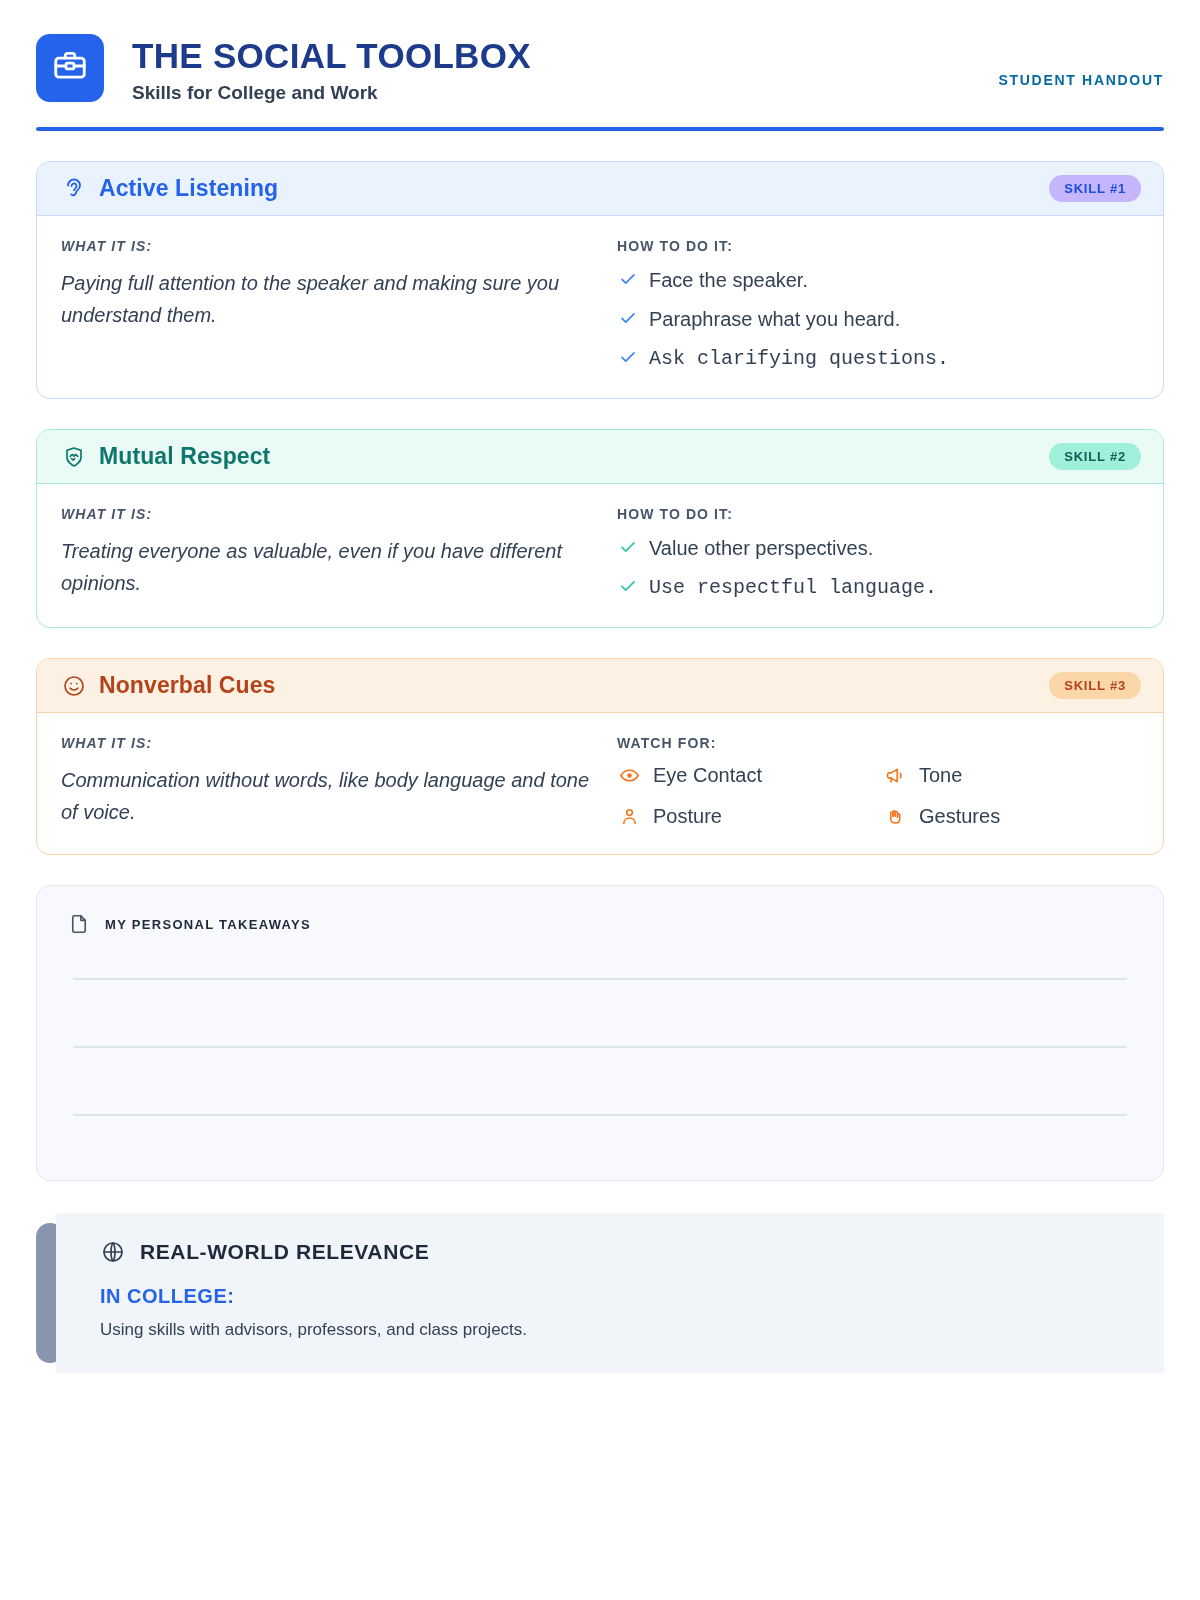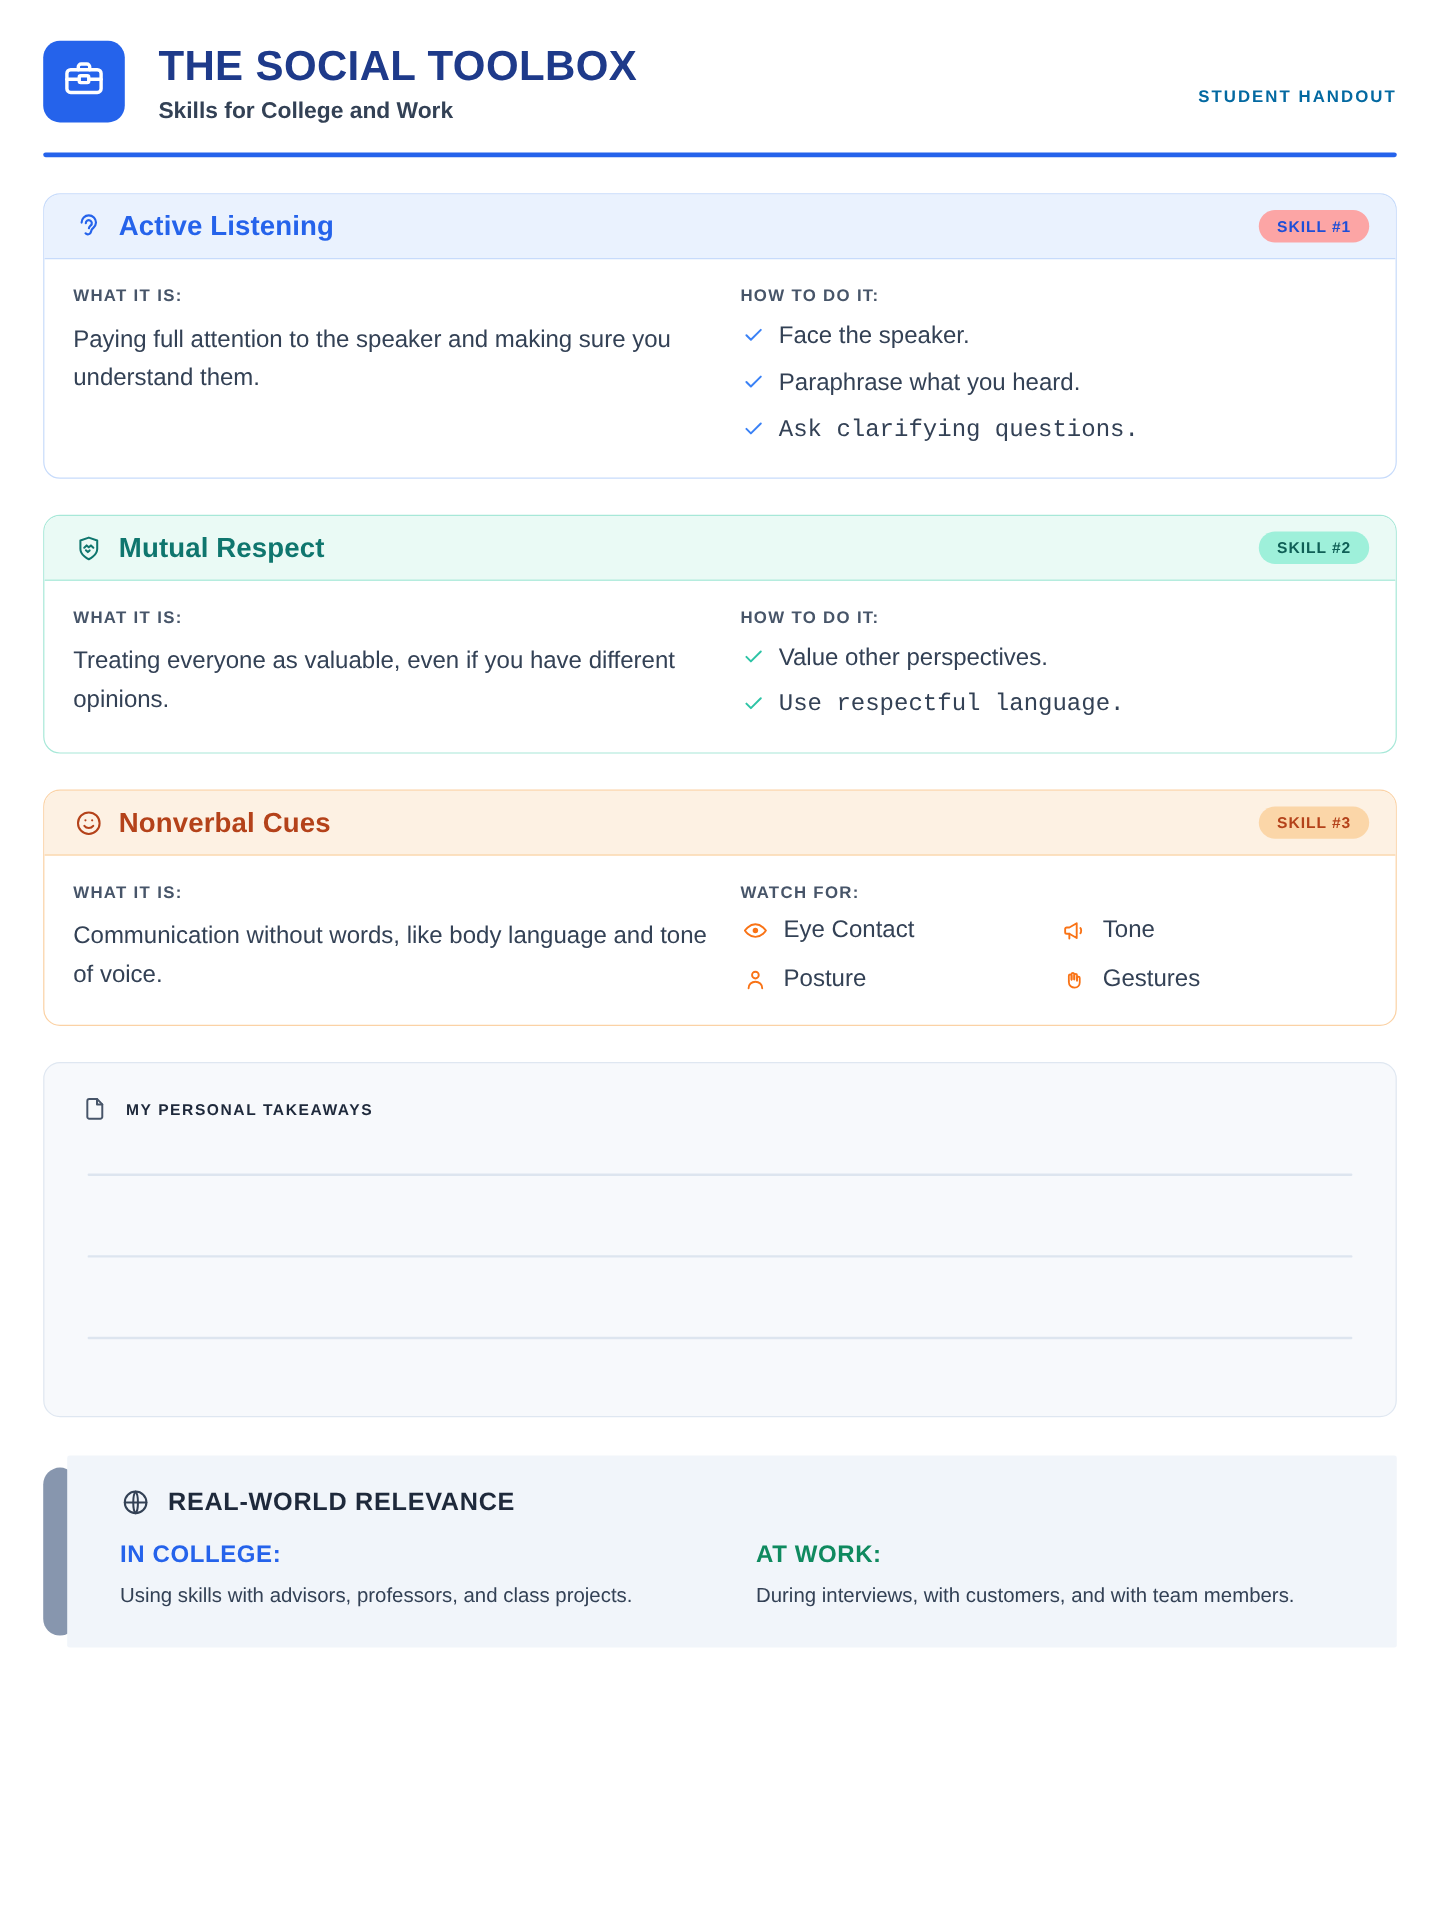--- a/index.html
+++ b/index.html
@@ -89,28 +89,28 @@
     color: #2563eb;
     letter-spacing: 0.1px;
   }
   .badge {
     margin-left: auto;
     font-size: 13px;
     font-weight: 700;
     letter-spacing: 0.8px;
     padding: 6px 15px;
     border-radius: 20px;
-    background: #fca5a5;
+    background: #c4b5fd;
     color: #1d4ed8;
   }
   .card-body {
     display: flex;
     padding: 22px 24px 26px 24px;
   }
-  .col-left { width: 556px; flex: 0 0 556px; padding-right: 26px; }
+  .col-left { width: 556px; flex: 0 0 556px; padding-right: 26px; font-style: italic; }
   .col-right { flex: 1 1 auto; }
   .kicker {
     font-size: 14px;
     font-weight: 700;
     letter-spacing: 1.1px;
     color: #475569;
     margin-bottom: 13px;
   }
   .desc {
     font-size: 20px;
@@ -458,21 +458,17 @@
             <path d="M12 3c2.6 2.6 2.6 15.4 0 18-2.6-2.6-2.6-15.4 0-18z"></path>
           </svg>
         </span>
         <span class="rel-title">REAL-WORLD RELEVANCE</span>
       </div>
       <div class="rel-cols">
         <div class="rel-col">
           <div class="rel-label blue">IN COLLEGE:</div>
           <div class="rel-text">Using skills with advisors, professors, and class projects.</div>
         </div>
-        <div class="rel-col">
-          <div class="rel-label green">AT WORK:</div>
-          <div class="rel-text">During interviews, with customers, and with team members.</div>
-        </div>
       </div>
     </div>
   </div>
 
 </div>
 
 </body></html>

